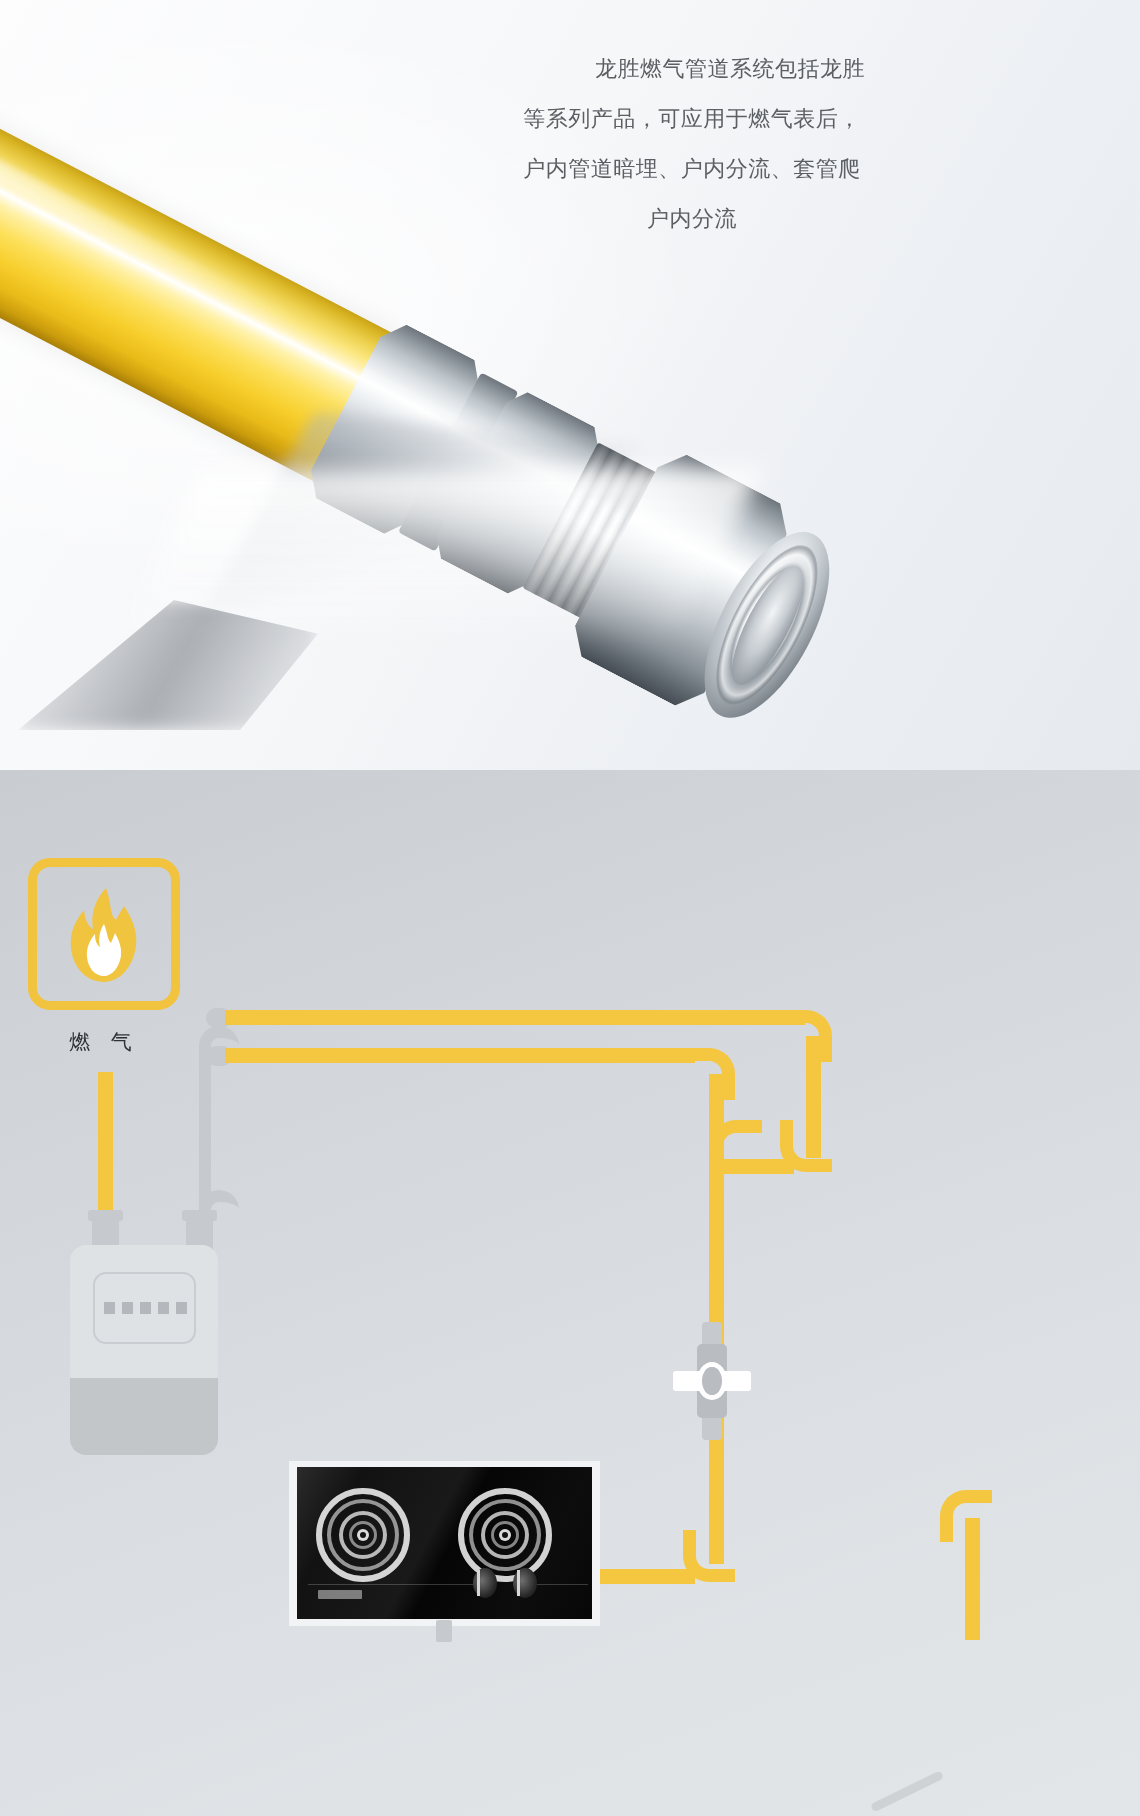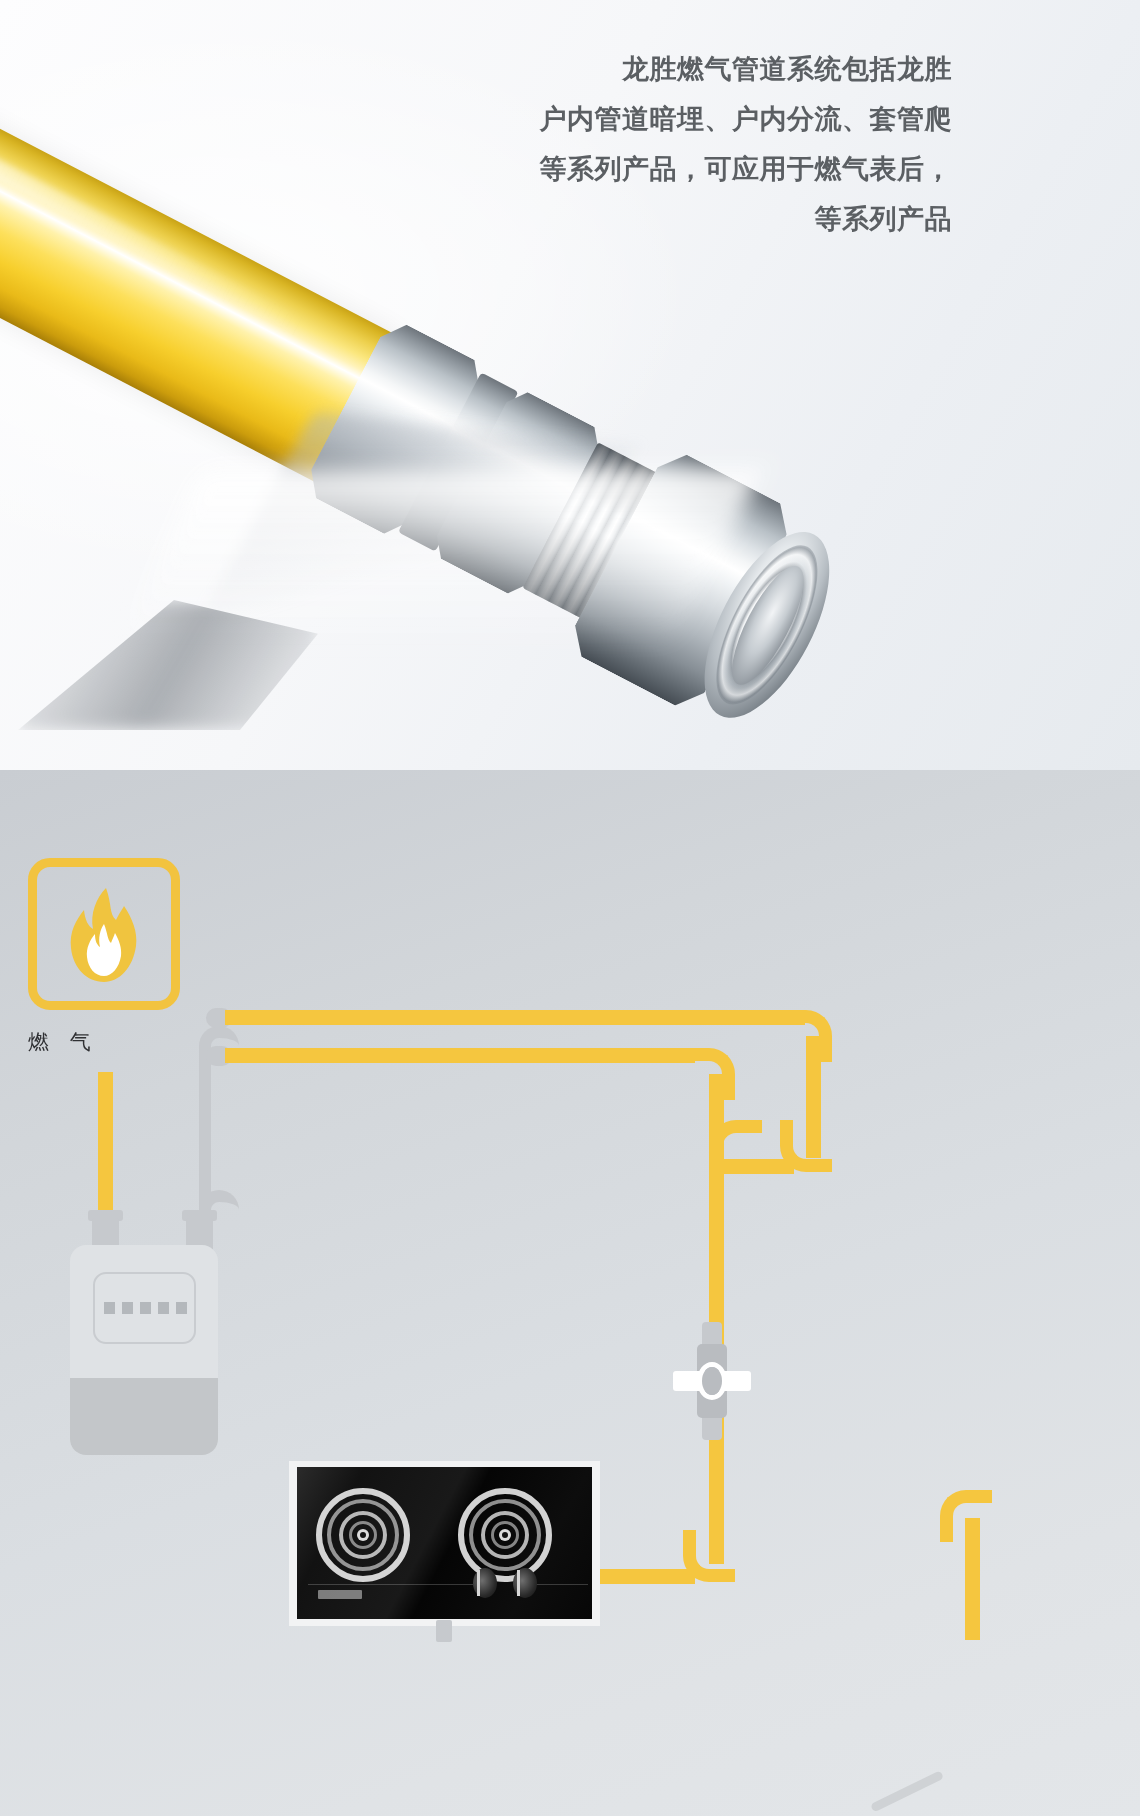--- a/index.html
+++ b/index.html
@@ -106,22 +106,22 @@
   .shadow-wedge{
     position:absolute; left:18px; top:600px; width:300px; height:130px;
     background:linear-gradient(120deg, rgba(120,126,133,.0) 0%, rgba(108,114,121,.55) 52%, rgba(120,126,133,0) 100%);
     clip-path:polygon(0 100%, 52% 0, 100% 26%, 74% 100%);
     filter:blur(8px);
   }
 
   
   .hero-copy{
     position:absolute; left:432px; top:44px; width:520px;
-    font-size:27px; line-height:50px; letter-spacing:.5px;
-    color:#5b5f63; font-weight:700; text-align:right;
+    font-size:22px; line-height:50px; letter-spacing:.5px;
+    color:#5b5f63; font-weight:400; text-align:center;
     font-family:"DejaVu Sans","Liberation Sans",sans-serif;
   }
   .hero-copy .ln{ display:block; white-space:nowrap; }
   .hero-copy .ln.first{ text-indent:76px; }
 
   
   .diagram{
     position:absolute; left:0; top:770px; width:1140px; height:1046px;
     background:linear-gradient(160deg,#c9cdd2 0%,#d2d6da 26%,#dadee2 55%,#e0e3e6 80%,#e3e6e9 100%);
     overflow:hidden;
@@ -129,21 +129,21 @@
 
   
   .flame-box{
     position:absolute; left:28px; top:858px; width:152px; height:152px;
     border:9px solid #f2c33f; border-radius:22px; background:transparent;
   }
   .flame{ position:absolute; left:62px; top:888px; width:84px; height:96px; }
 
   .gas-label{
     position:absolute; left:28px; top:1028px; width:152px;
-    text-align:left; font-size:21px; color:#2f3033; letter-spacing:7px;
+    text-align:center; font-size:21px; color:#2f3033; letter-spacing:7px;
     font-family:"DejaVu Sans","Liberation Sans",sans-serif;
   }
 
   
   .vpipe{ position:absolute; width:13px; background:#f5c63f; }
   .hpipe{ position:absolute; height:13px; background:#f5c63f; }
   .corner{ position:absolute; border:13px solid #f5c63f; background:transparent; }
 
   
   .meter-body{
@@ -255,23 +255,23 @@
       <div class="endcap-rings"></div>
       <div class="endcap-bore"></div>
     </div>
 
     <div class="reflection2"></div>
     <div class="reflection"></div>
     <div class="shadow-wedge"></div>
 
     <div class="hero-copy">
       <span class="ln first">龙胜燃气管道系统包括龙胜</span>
+      <span class="ln">等系列产品，可应用于燃气表后，</span>
       <span class="ln">户内管道暗埋、户内分流、套管爬</span>
-      <span class="ln">等系列产品，可应用于燃气表后，</span>
-      <span class="ln">等系列产品</span>
+      <span class="ln">户内分流</span>
     </div>
   </section>
 
   <section class="diagram">
 
     <div class="faucet-handle"></div>
 
   </section>
 
   <div class="flame-box"></div>

